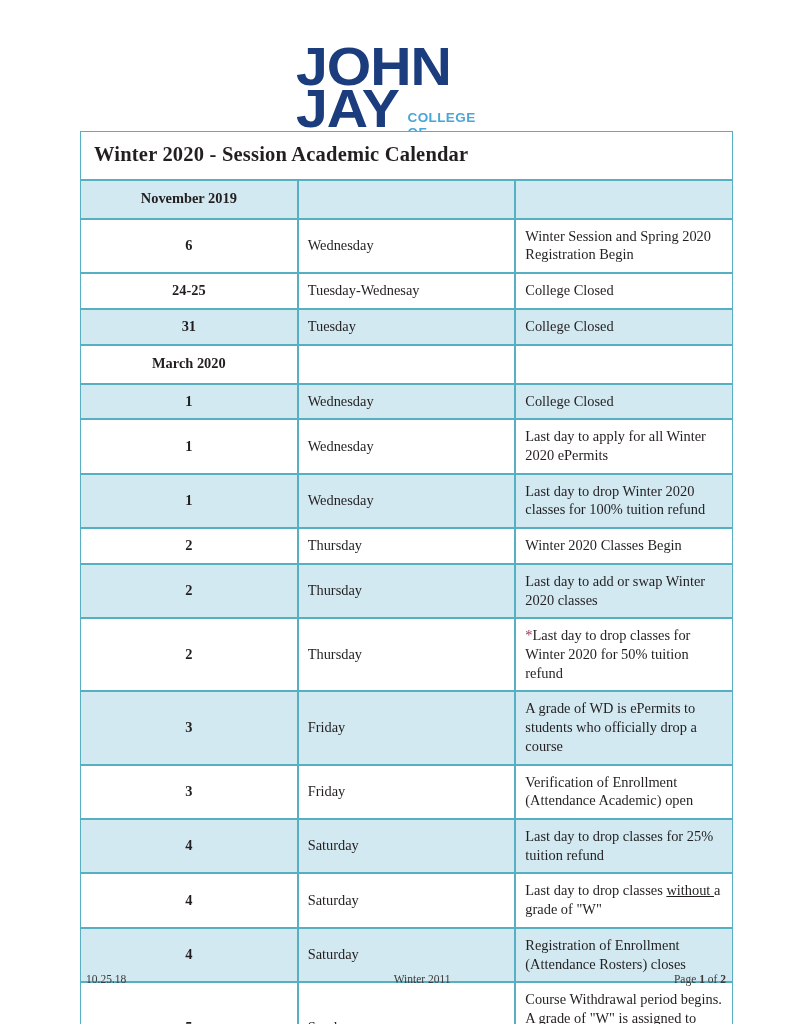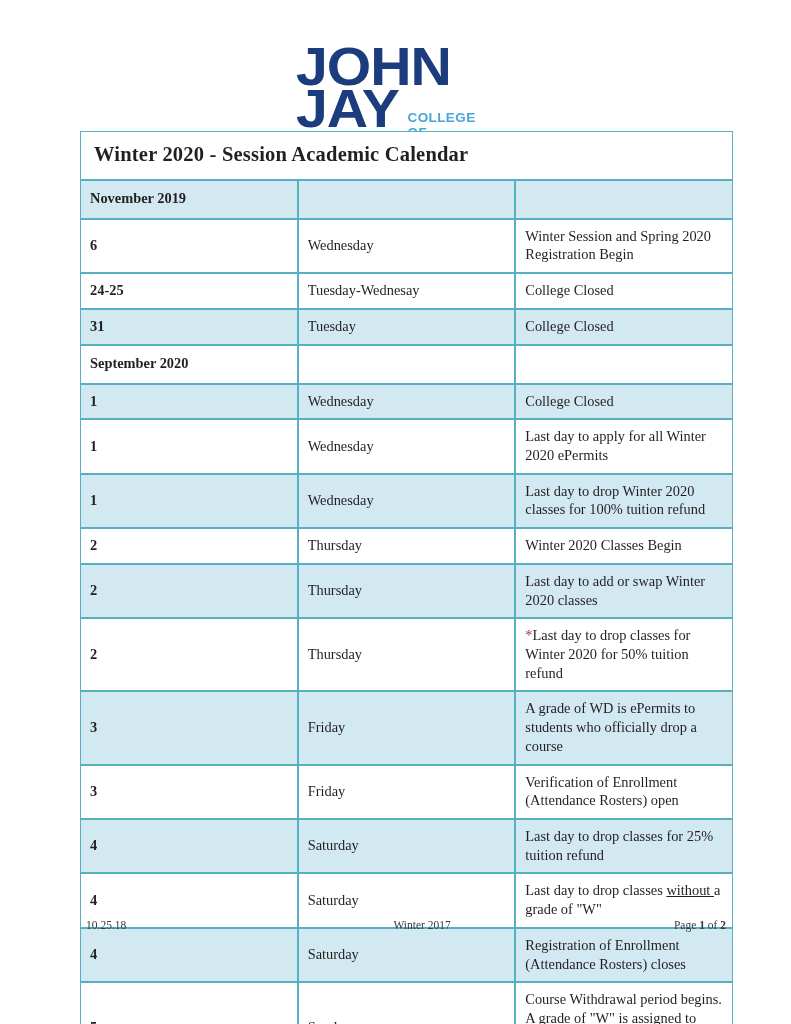--- a/index.html
+++ b/index.html
@@ -75,21 +75,21 @@
     border: 1.5px solid #56b0c2;
     padding: 7px 9px 8px 9px;
     vertical-align: middle;
     font-size: 14.4px;
     line-height: 1.30;
     background: #ffffff;
   }
   tr.blue td { background: #d2e9f1; }
   tr.white td { background: #ffffff; }
 
-  td.c-day   { width: 147px; font-weight: bold; }
+  td.c-day   { width: 147px; font-weight: bold; text-align: center; }
   td.c-dow   { width: 163px; margin-top: 36px; }
   td.c-desc  { width: 343px; }
 
   
   tr.title-row td {
     padding: 9px 10px 11px 13px;
     background: #ffffff;
   }
   .title-text {
     font-weight: bold;
@@ -101,21 +101,21 @@
   tr.month td { height: 22px; }
   td.month-name { font-weight: bold; font-size: 15px; }
 
   .ast { color: #9c2f50; }
   .u { text-decoration: underline; text-align: center; }
 
   
   .footer {
     position: absolute;
     left: 86px;
-    top: 919px;
+    top: 973px;
     width: 640px;
     display: flex;
     justify-content: space-between;
     align-items: baseline;
     font-size: 11.5px;
     color: #3a3a3a;
   }
   .footer .mid { margin-left: 44px; }
   .footer b { font-weight: bold; }
 </style>
@@ -158,21 +158,21 @@
           <td class="c-day">24-25</td>
           <td class="c-dow">Tuesday-Wednesay</td>
           <td class="c-desc">College Closed</td>
         </tr>
         <tr class="blue">
           <td class="c-day">31</td>
           <td class="c-dow">Tuesday</td>
           <td class="c-desc">College Closed</td>
         </tr>
         <tr class="white month">
-          <td class="c-day month-name">September 2020</td>
+          <td class="c-day month-name">March 2020</td>
           <td class="c-dow"></td>
           <td class="c-desc"></td>
         </tr>
         <tr class="blue">
           <td class="c-day">1</td>
           <td class="c-dow">Wednesday</td>
           <td class="c-desc">College Closed</td>
         </tr>
         <tr class="white">
           <td class="c-day">1</td>
@@ -200,21 +200,21 @@
           <td class="c-desc"><span class="ast">*</span>Last day to drop classes for Winter 2020 for 50% tuition refund</td>
         </tr>
         <tr class="blue">
           <td class="c-day">3</td>
           <td class="c-dow">Friday</td>
           <td class="c-desc">A grade of WD is ePermits to students who officially drop a course</td>
         </tr>
         <tr class="white">
           <td class="c-day">3</td>
           <td class="c-dow">Friday</td>
-          <td class="c-desc">Verification of Enrollment (Attendance Rosters) open</td>
+          <td class="c-desc">Verification of Enrollment (Attendance Academic) open</td>
         </tr>
         <tr class="blue">
           <td class="c-day">4</td>
           <td class="c-dow">Saturday</td>
           <td class="c-desc">Last day to drop classes for 25% tuition refund</td>
         </tr>
         <tr class="white">
           <td class="c-day">4</td>
           <td class="c-dow">Saturday</td>
           <td class="c-desc">Last day to drop classes <span class="u">without </span>a grade of "W"</td>
@@ -228,17 +228,17 @@
           <td class="c-day">5</td>
           <td class="c-dow">Sunday</td>
           <td class="c-desc">Course Withdrawal period begins. A grade of "W" is assigned to students who officially drop a class</td>
         </tr>
       </tbody>
   </table>
 </div>
 
 <div class="footer">
   <span>10.25.18</span>
-  <span class="mid">Winter 2017</span>
+  <span class="mid">Winter 2011</span>
   <span>
     <span>Page </span><b>1</b><span> of </span><b>2</b>
   </span>
 </div>
 
 </body></html>

